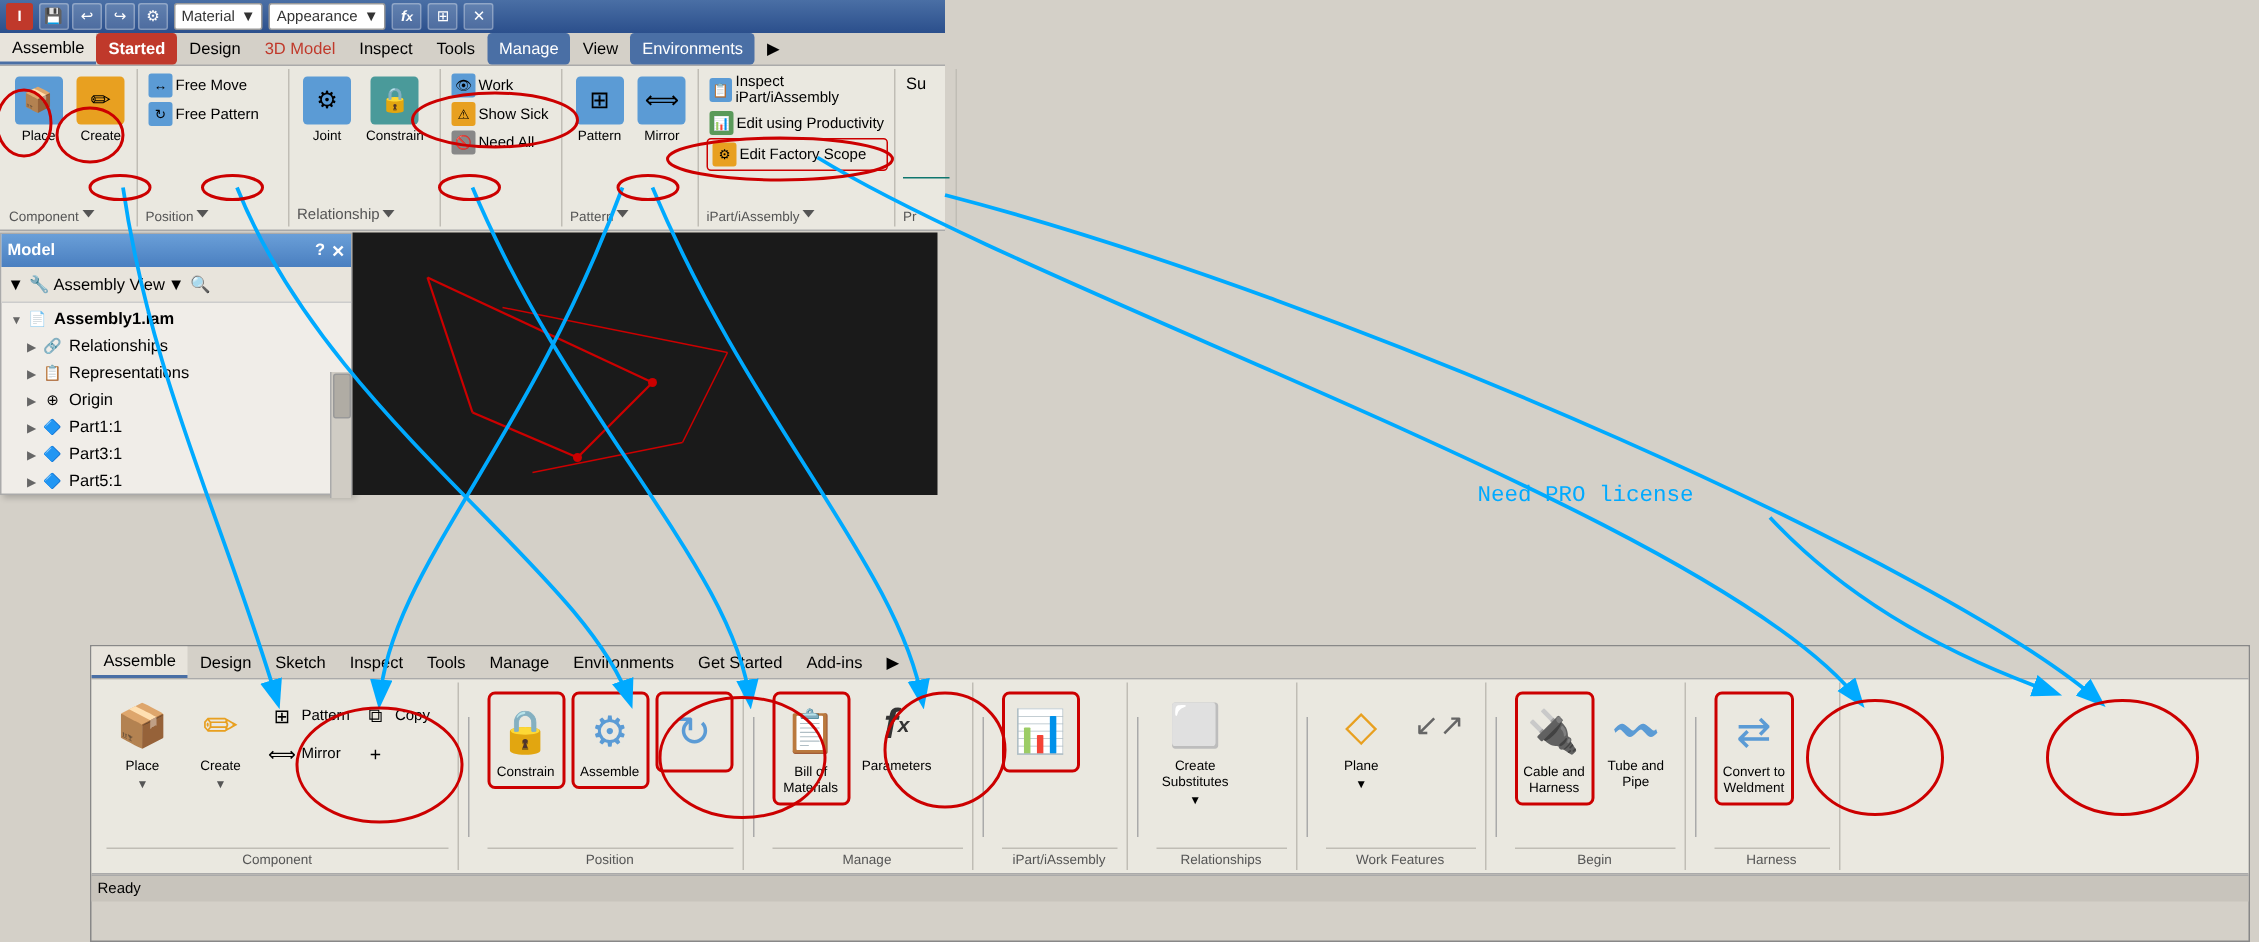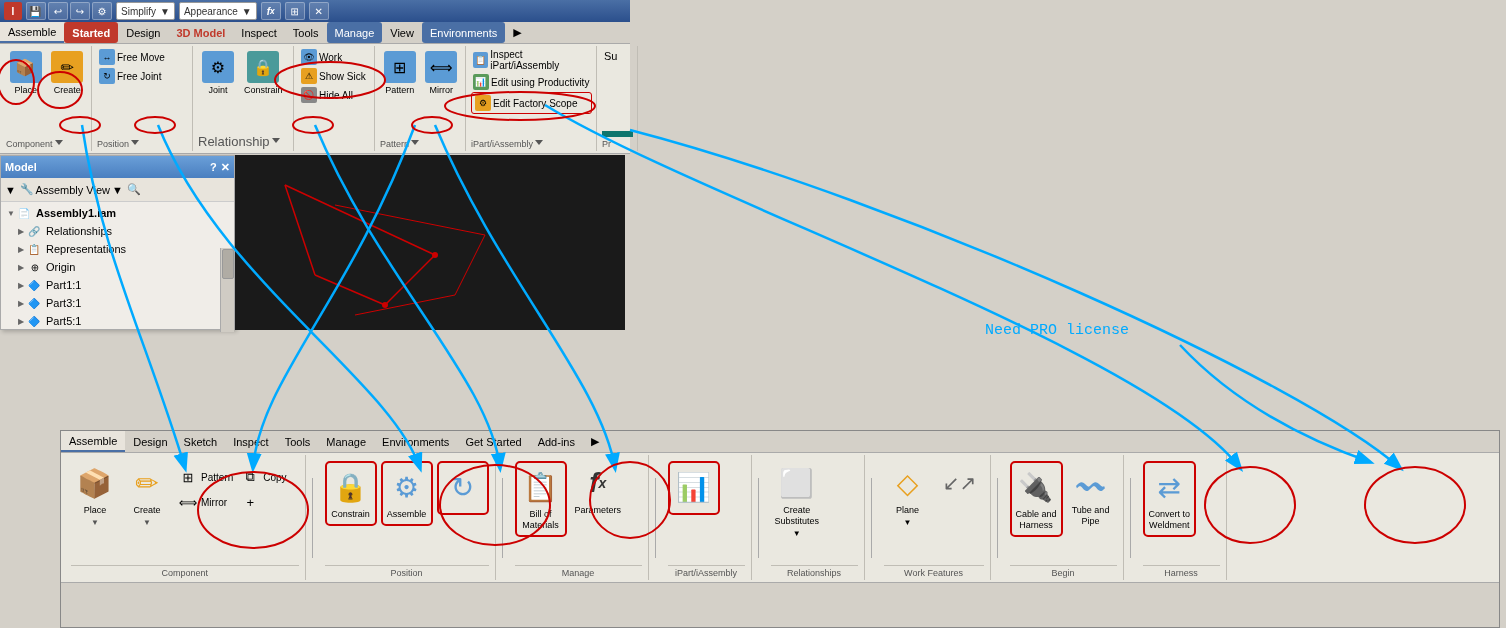--- a/index.html
+++ b/index.html
@@ -412,37 +412,37 @@
 
   <div class="title-bar">
     <div class="title-bar-logo">I</div>
     <div class="title-bar-tools">
       <div class="title-bar-btn">💾</div>
       <div class="title-bar-btn">↩</div>
       <div class="title-bar-btn">↪</div>
       <div class="title-bar-btn">⚙</div>
     </div>
     <div class="title-bar-dropdown">
-      <span>Simplify</span>
+      <span>Material</span>
         <span>▼</span>
     </div>
     <div class="title-bar-dropdown">
       <span>Appearance</span>
         <span>▼</span>
     </div>
     <div class="title-bar-btn" style="font-style:italic; font-weight:bold;">f<sub>x</sub></div>
     <div class="title-bar-btn">⊞</div>
     <div class="title-bar-btn">✕</div>
   </div>
 
   <div class="menu-bar">
     <div class="menu-item active">Assemble</div>
     <div class="menu-item" style="background:#c0392b; color:white; font-weight:bold; border-radius:3px;">Started</div>
     <div class="menu-item">Design</div>
-    <div class="menu-item" style="color:#c0392b; font-weight:bold;">3D Model</div>
+    <div class="menu-item" style="color:#c0392b; font-weight:normal;">3D Model</div>
     <div class="menu-item">Inspect</div>
     <div class="menu-item">Tools</div>
     <div class="menu-item" style="background:#4a6fa5; color:white; border-radius:3px;">Manage</div>
     <div class="menu-item">View</div>
     <div class="menu-item" style="background:#4a6fa5; color:white; border-radius:3px;">Environments</div>
     <div class="menu-item">▶</div>
   </div>
 
   <div class="ribbon">
 
@@ -465,21 +465,21 @@
 
     <div class="ribbon-group" style="min-width:100px;">
       <div class="ribbon-buttons">
         <div class="ribbon-small-stack">
           <div class="ribbon-btn-small">
             <div class="icon-sm icon-blue">↔</div>
             <span>Free Move</span>
           </div>
           <div class="ribbon-btn-small">
             <div class="icon-sm icon-blue">↻</div>
-            <span>Free Joint</span>
+            <span>Free Pattern</span>
           </div>
         </div>
       </div>
       <div class="group-footer-arrow">
         <span style="font-size:9px; color:#555;">Position</span>
         <div class="drop-arrow"></div>
       </div>
     </div>
 
     <div class="ribbon-group" style="min-width:100px;">
@@ -487,39 +487,39 @@
         <div class="ribbon-btn-large">
           <div class="icon icon-blue">⚙</div>
           <div class="label">Joint</div>
         </div>
         <div class="ribbon-btn-large">
           <div class="icon icon-teal">🔒</div>
           <div class="label">Constrain</div>
         </div>
       </div>
       <div class="group-footer-arrow">
-        <span style="font-size:13px; color:#555;">Relationship</span>
+        <span style="font-size:10px; color:#555;">Relationship</span>
         <div class="drop-arrow"></div>
       </div>
     </div>
 
     <div class="ribbon-group" style="min-width:80px;">
       <div class="ribbon-buttons">
         <div class="show-hide-group">
           <div class="ribbon-btn-small">
             <div class="icon-sm icon-blue">👁</div>
             <span>Work</span>
           </div>
           <div class="ribbon-btn-small">
             <div class="icon-sm icon-orange">⚠</div>
             <span>Show Sick</span>
           </div>
           <div class="ribbon-btn-small">
             <div class="icon-sm icon-gray">🚫</div>
-            <span>Hide All</span>
+            <span>Need All</span>
           </div>
         </div>
       </div>
     </div>
 
     <div class="ribbon-group" style="min-width:90px;">
       <div class="ribbon-buttons">
         <div class="ribbon-btn-large">
           <div class="icon icon-blue">⊞</div>
           <div class="label">Pattern</div>
@@ -553,21 +553,21 @@
         </div>
       </div>
       <div class="group-footer-arrow">
         <span style="font-size:9px; color:#555;">iPart/iAssembly</span>
         <div class="drop-arrow"></div>
       </div>
     </div>
 
     <div class="ribbon-group" style="min-width:40px;">
       <div style="font-size:11px; color:#000; padding:2px;">Su</div>
-      <div style="font-size:9px; color:#555; margin-top:auto; border-top:6px solid #0f766e; padding-top:2px;">Pr</div>
+      <div style="font-size:9px; color:#555; margin-top:auto; border-top:1px solid #0f766e; padding-top:20px;">Pr</div>
     </div>
 
   </div>
 
   <div class="model-panel">
     <div class="model-panel-header">
       <span>Model</span>
       <span style="margin-left:auto; cursor:pointer;">?</span>
       <span style="cursor:pointer;">✕</span>
     </div>
@@ -796,20 +796,23 @@
         <div class="b-btn" style="border:2px solid #cc0000; border-radius:5px; padding:4px;">
           <div class="b-icon" style="font-size:28px; color:#5b9bd5;">⇄</div>
           <div class="b-label">Convert to<br>Weldment</div>
         </div>
       </div>
       <div class="bottom-group-label">Harness</div>
     </div>
 
   </div>
 
+  <div class="bottom-status">
+    <span>Ready</span>
+  </div>
 
 </div>
 
 <div class="annotations">
   <svg width="1506" height="628" style="position:absolute;top:0;left:0;">
 
     <path d="M 1180 345 Q 1250 420 1370 462" stroke="#00aaff" stroke-width="2.5" fill="none" marker-end="url(#arrowBlue)"></path>
 
     <path d="M 630 130 C 900 200 1300 380 1400 468" stroke="#00aaff" stroke-width="2.5" fill="none" marker-end="url(#arrowBlue)"></path>
 

